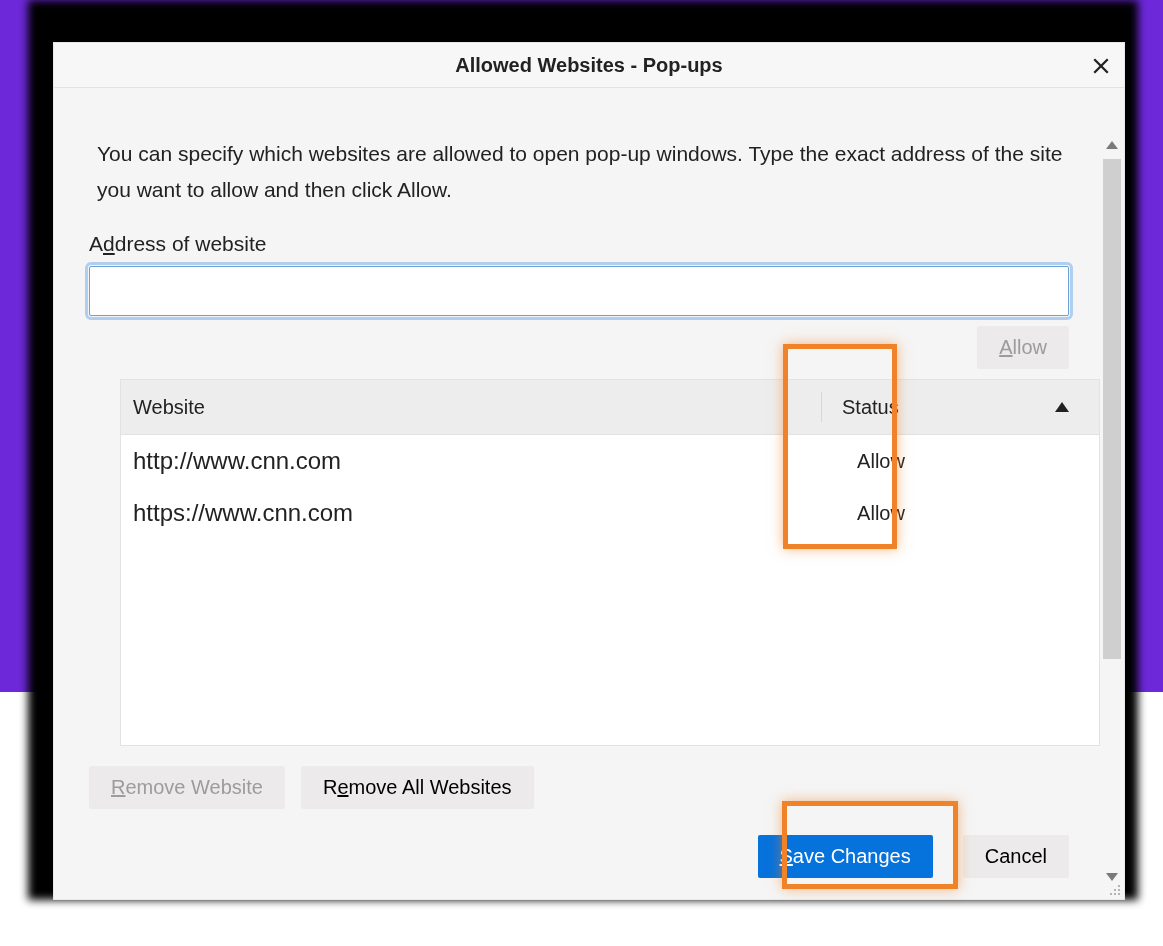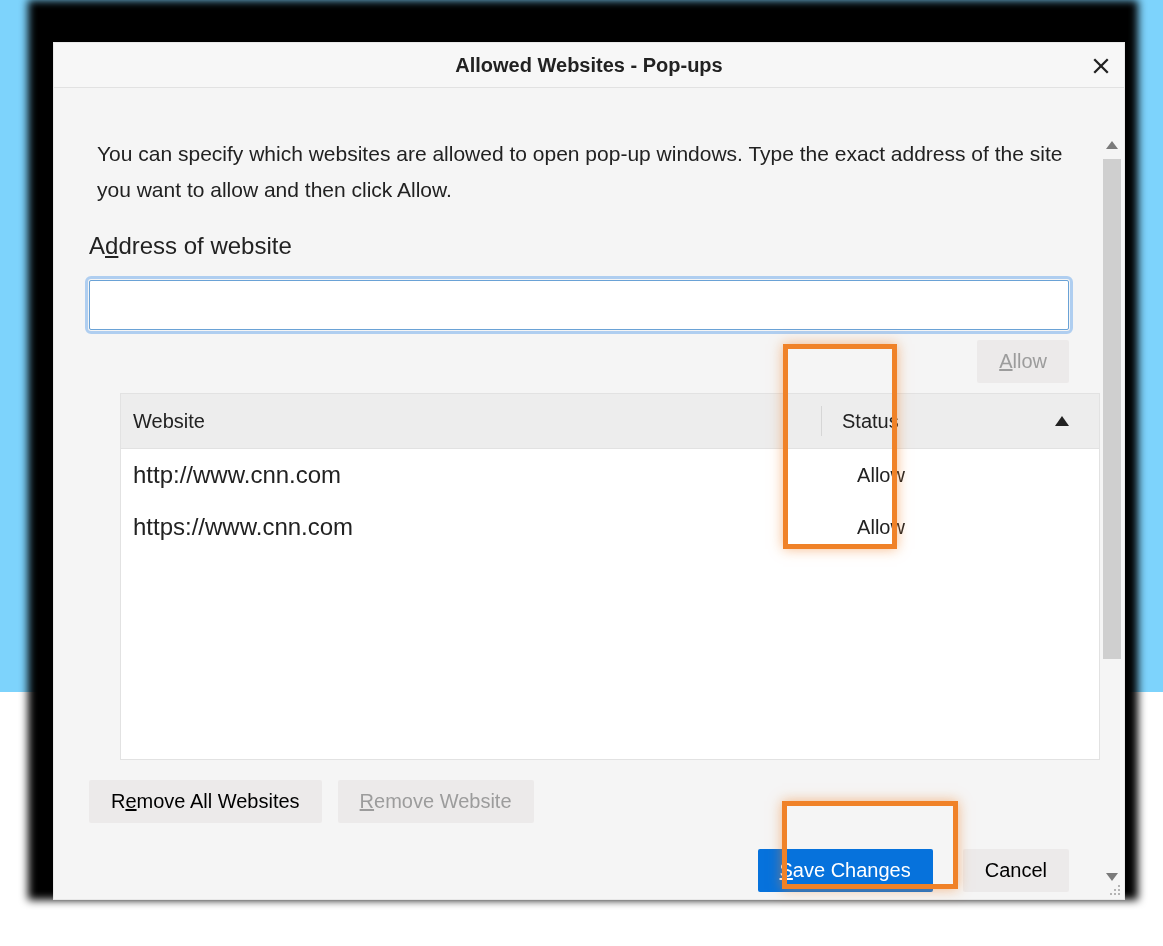--- a/index.html
+++ b/index.html
@@ -10,21 +10,21 @@
     height: 946px;
     background: #fff;
     font-family: "Segoe UI", -apple-system, BlinkMacSystemFont, sans-serif;
     font-size: 20px;
     color: #222;
   }
   .outer {
     position: relative;
     width: 1163px;
     height: 692px;
-    background: #7dd3fc;
+    background: #6d28d9;
   }
   
   .black-shadow {
     position: absolute;
     left: 28px;
     top: 0px;
     width: 1110px;
     height: 900px;
     background: #000;
     filter: blur(4px);
@@ -79,22 +79,22 @@
     right: 55px; 
     bottom: 0;
   }
   .desc {
     font-size: 21px;
     line-height: 1.7;
     color: #222;
     margin: 0 0 25px 8px;
   }
   .addr-label {
-    font-size: 24px;
-    margin: 0 0 20px 0;
+    font-size: 21px;
+    margin: 0 0 10px 0;
     cursor: default;
   }
   .addr-input {
     width: 100%;
     height: 50px;
     border: 1px solid #6aa2d6;
     outline: 3px solid rgba(90,160,235,0.45);
     outline-offset: 1px;
     border-radius: 2px;
     padding: 4px 10px;
@@ -314,25 +314,25 @@
               <div class="td-status">Allow</div>
             </div>
             <div class="table-row">
               <div class="td-website">https://www.cnn.com</div>
               <div class="td-status">Allow</div>
             </div>
           </div>
         </div>
 
         <div class="buttons-row">
+          <button class="btn btn-light" disabled="">
+            <span style="text-decoration:underline;color:#9c9c9c">R</span><span style="color:#9c9c9c">emove Website</span>
+          </button>
           <button class="btn btn-light">
             <span>R</span><span style="text-decoration:underline">e</span><span>move All Websites</span>
-          </button>
-          <button class="btn btn-light" disabled="">
-            <span style="text-decoration:underline;color:#9c9c9c">R</span><span style="color:#9c9c9c">emove Website</span>
           </button>
         </div>
 
         <div class="save-row">
           <div class="save-btn-wrap">
             <button class="btn btn-primary">
               <span class="u" style="text-decoration:underline">S</span><span>ave Changes</span>
             </button>
           </div>
           <button class="btn btn-light">Cancel</button>

